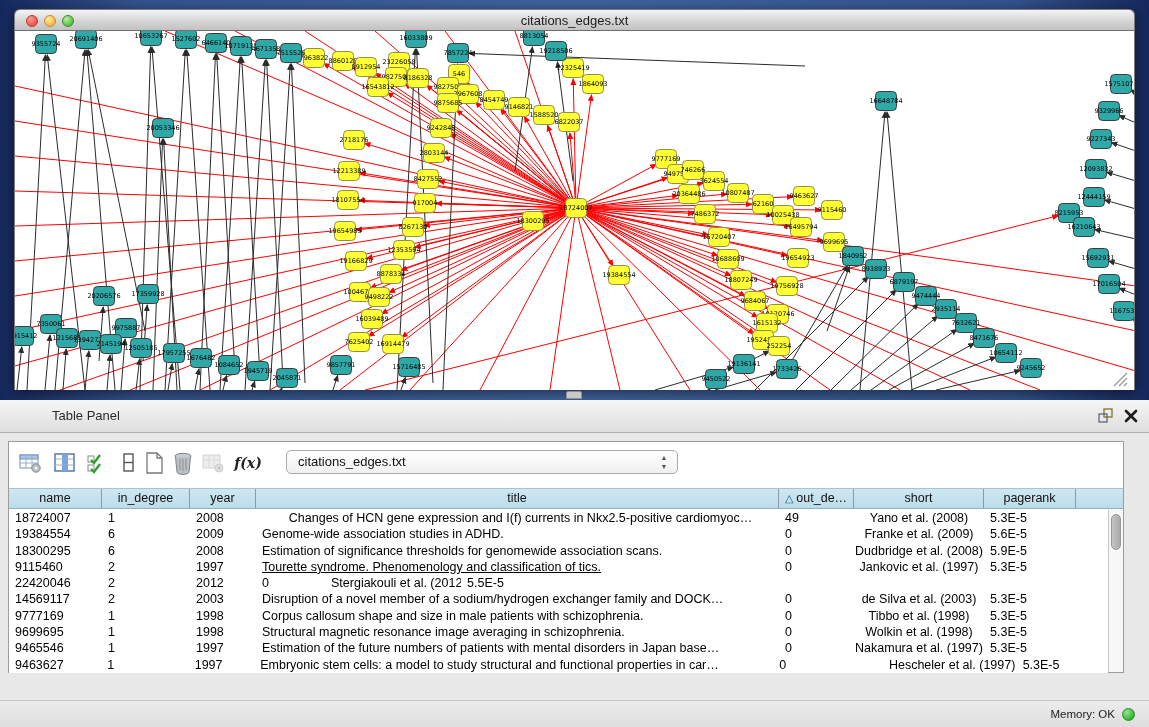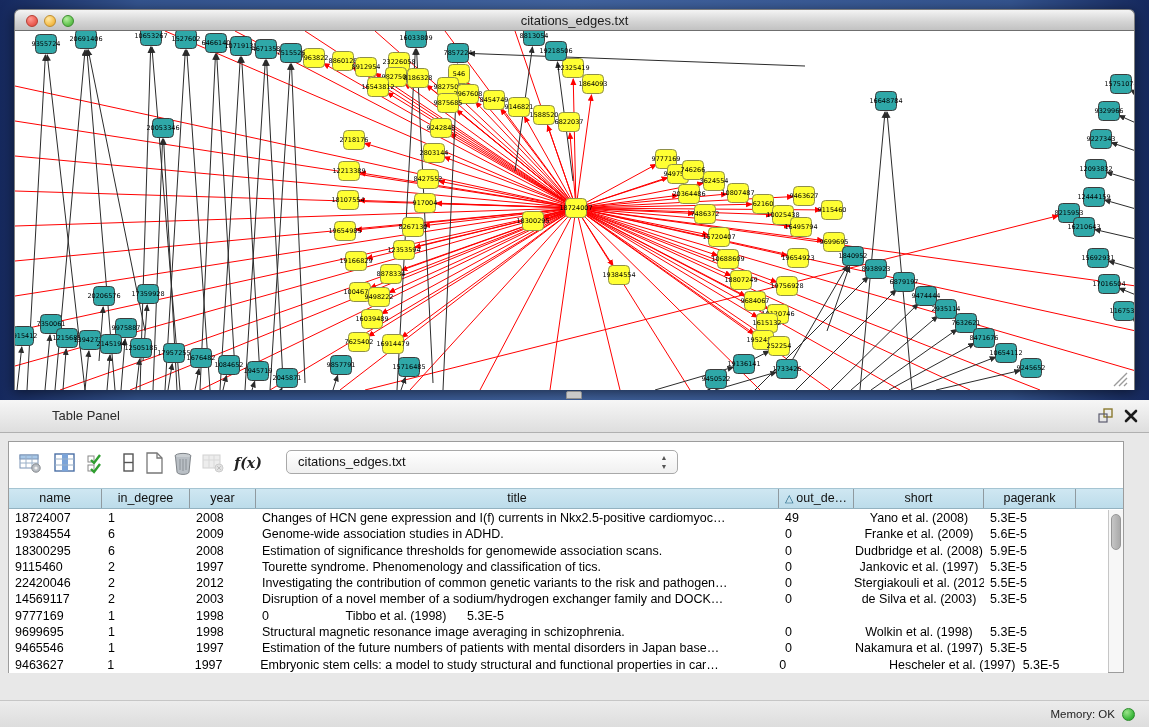--- a/index.html
+++ b/index.html
@@ -808,21 +808,21 @@
           <div class="th" style="width: 75px;"><span class="sort">△</span><span>out_de…</span></div>
           <div class="th" style="width: 130px;"><span>short</span></div>
           <div class="th" style="width: 92px;"><span>pagerank</span></div>
           <div class="th filler"></div>
         </div>
       <div class="tbody" id="tbody">
           <div class="tr">
             <div class="td" style="width: 93px;">18724007</div>
             <div class="td" style="width: 88px;">1</div>
             <div class="td" style="width: 66px;">2008</div>
-            <div class="td" style="width: 523px;">Changes of HCN gene expression and I(f) currents in Nkx2.5-positive cardiomyoc…</div>
+            <div class="td" style="width: 523px; text-align: center;">Changes of HCN gene expression and I(f) currents in Nkx2.5-positive cardiomyoc…</div>
             <div class="td" style="width: 75px;">49</div>
             <div class="td c-short" style="width: 130px;">Yano et al. (2008)</div>
             <div class="td" style="width: 92px;">5.3E-5</div>
           </div>
           <div class="tr">
             <div class="td" style="width: 93px;">19384554</div>
             <div class="td" style="width: 88px;">6</div>
             <div class="td" style="width: 66px;">2009</div>
             <div class="td" style="width: 523px;">Genome-wide association studies in ADHD.</div>
             <div class="td" style="width: 75px;">0</div>
@@ -835,47 +835,47 @@
             <div class="td" style="width: 66px;">2008</div>
             <div class="td" style="width: 523px;">Estimation of significance thresholds for genomewide association scans.</div>
             <div class="td" style="width: 75px;">0</div>
             <div class="td c-short" style="width: 130px;">Dudbridge et al. (2008)</div>
             <div class="td" style="width: 92px;">5.9E-5</div>
           </div>
           <div class="tr">
             <div class="td" style="width: 93px;">9115460</div>
             <div class="td" style="width: 88px;">2</div>
             <div class="td" style="width: 66px;">1997</div>
-            <div class="td" style="width: 523px;">Tourette syndrome. Phenomenology and classification of tics.</div>
+            <div class="td" style="width: 523px; text-decoration: underline;">Tourette syndrome. Phenomenology and classification of tics.</div>
             <div class="td" style="width: 75px;">0</div>
             <div class="td c-short" style="width: 130px;">Jankovic et al. (1997)</div>
             <div class="td" style="width: 92px;">5.3E-5</div>
           </div>
           <div class="tr">
             <div class="td" style="width: 93px;">22420046</div>
             <div class="td" style="width: 88px;">2</div>
             <div class="td" style="width: 66px;">2012</div>
-            <div class="td" style="width: 523px;">Investigating the contribution of common genetic variants to the risk and pathogen…</div>
             <div class="td" style="width: 75px;">0</div>
             <div class="td c-short" style="width: 130px;">Stergiakouli et al. (2012)</div>
             <div class="td" style="width: 92px;">5.5E-5</div>
           </div>
           <div class="tr">
             <div class="td" style="width: 93px;">14569117</div>
             <div class="td" style="width: 88px;">2</div>
             <div class="td" style="width: 66px;">2003</div>
             <div class="td" style="width: 523px;">Disruption of a novel member of a sodium/hydrogen exchanger family and DOCK…</div>
             <div class="td" style="width: 75px;">0</div>
             <div class="td c-short" style="width: 130px;">de Silva et al. (2003)</div>
             <div class="td" style="width: 92px;">5.3E-5</div>
           </div>
           <div class="tr">
             <div class="td" style="width: 93px;">9777169</div>
             <div class="td" style="width: 88px;">1</div>
             <div class="td" style="width: 66px;">1998</div>
+            <div class="td" style="width: 523px;">Corpus callosum shape and size in male patients with schizophrenia.</div>
             <div class="td" style="width: 75px;">0</div>
             <div class="td c-short" style="width: 130px;">Tibbo et al. (1998)</div>
             <div class="td" style="width: 92px;">5.3E-5</div>
           </div>
           <div class="tr">
             <div class="td" style="width: 93px;">9699695</div>
             <div class="td" style="width: 88px;">1</div>
             <div class="td" style="width: 66px;">1998</div>
             <div class="td" style="width: 523px;">Structural magnetic resonance image averaging in schizophrenia.</div>
             <div class="td" style="width: 75px;">0</div>

